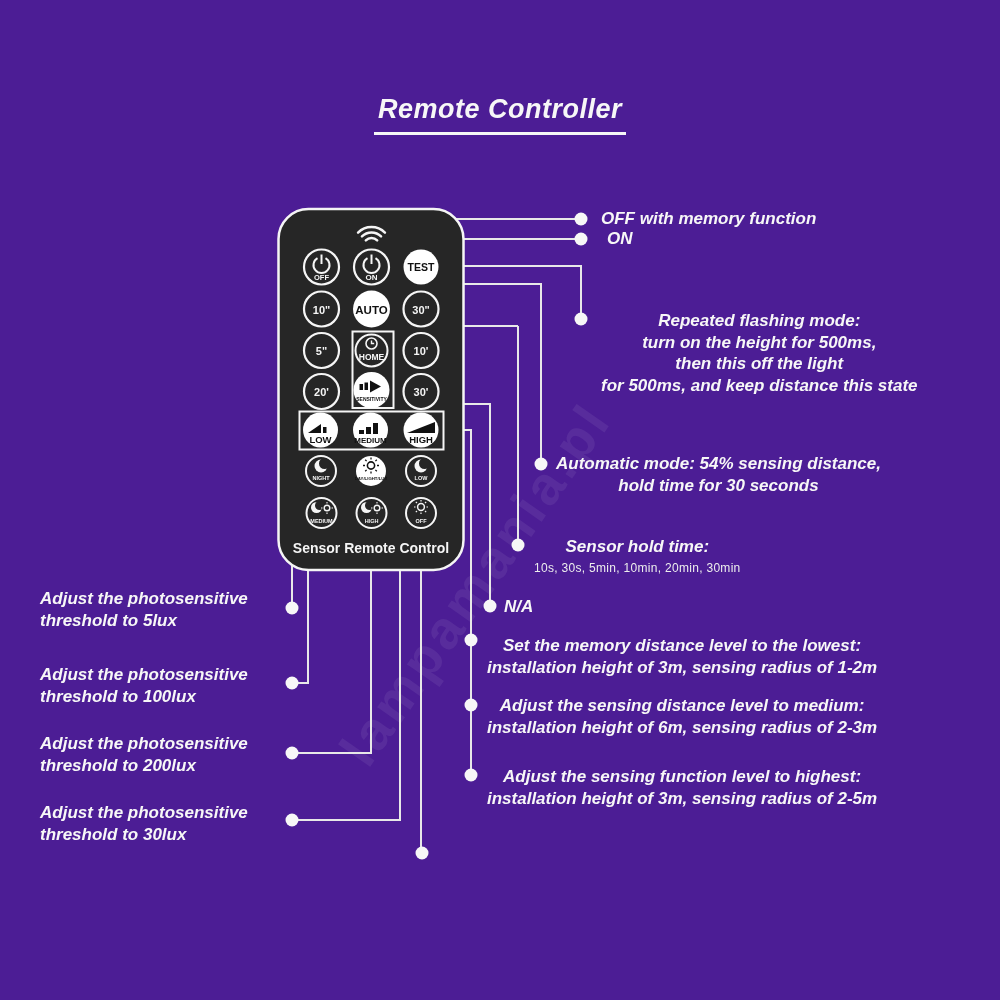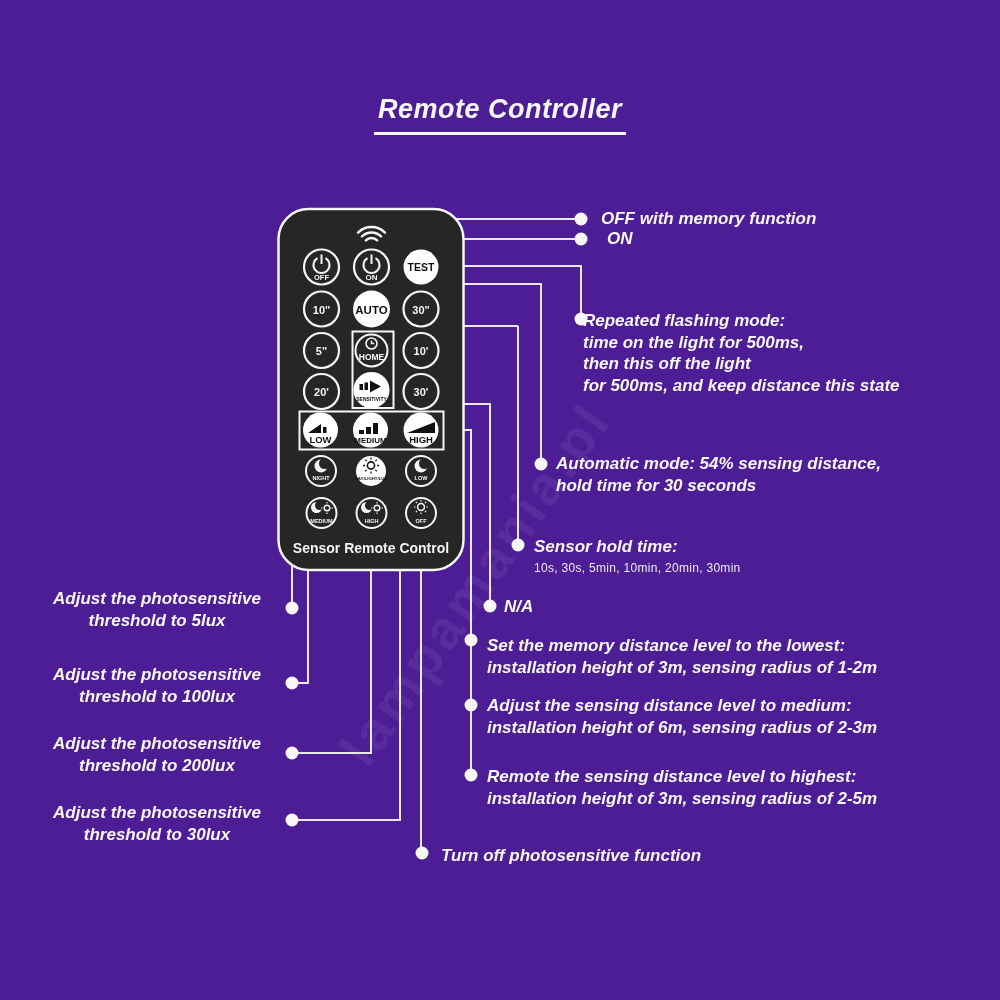--- a/index.html
+++ b/index.html
@@ -4,24 +4,24 @@
 <style>
   html,body{margin:0;padding:0;background:#1c1c1c;}
   .stage{position:relative;width:1000px;height:1000px;background:#4c1d95;overflow:hidden;
          font-family:"Liberation Sans", sans-serif;color:#f7f7f7;}
   .title-wrap{position:absolute;left:0;top:94px;width:1000px;text-align:center;}
   .title-wrap span{display:inline-block;font-style:italic;font-weight:bold;font-size:27px;
          letter-spacing:.5px;border-bottom:3px solid #f7f7f7;padding:0 4px 7px 4px;}
   .watermark{position:absolute;left:215px;top:553px;width:520px;text-align:center;
          font-size:54px;font-weight:bold;letter-spacing:4px;color:rgba(255,255,255,0.07);
          transform:rotate(-55deg);transform-origin:center;pointer-events:none;white-space:nowrap;}
-  .co{position:absolute;font-style:italic;font-weight:bold;font-size:17px;line-height:21.5px;white-space:nowrap;}
+  .co{position:absolute;font-style:italic;font-weight:bold;font-size:17px;line-height:21.5px;white-space:nowrap;text-align:center;}
   .co span{display:block;}
   .co span.vals{font-style:normal;font-weight:normal;font-size:12px;color:#ededed;letter-spacing:.3px;}
-  .col{position:absolute;left:40px;width:234px;text-align:center;font-style:italic;font-weight:bold;
+  .col{position:absolute;left:40px;width:234px;text-align:left;font-style:italic;font-weight:bold;
        font-size:17px;line-height:22px;}
   .col span{display:block;}
   svg{position:absolute;left:0;top:0;}
   svg text{font-family:"Liberation Sans", sans-serif;}
 </style>
 </head>
 <body>
 
 <div class="stage">
 
@@ -224,23 +224,23 @@
 
     <text x="371" y="553" font-size="14" font-weight="bold" fill="#f5f5f5" text-anchor="middle">Sensor Remote Control</text>
   </svg>
 
   <div class="co" style="left:601px;top:208px">
     <span>OFF with memory function</span>
   </div>
   <div class="co" style="left:607px;top:228px">
     <span>ON</span>
   </div>
-  <div class="co" style="left:583px;top:310px">
+  <div class="co" style="left:601px;top:310px">
     <span>Repeated flashing mode:</span>
-      <span>time on the light for 500ms,</span>
+      <span>turn on the height for 500ms,</span>
     <span>then this off the light</span>
       <span>for 500ms, and keep distance this state</span>
   </div>
   <div class="co" style="left:556px;top:453px">
     <span>Automatic mode: 54% sensing distance,</span>
     <span>hold time for 30 seconds</span>
   </div>
   <div class="co" style="left:534px;top:536px">
     <span>Sensor hold time:</span>
     <span class="vals">10s, 30s, 5min, 10min, 20min, 30min</span>
@@ -250,26 +250,23 @@
   </div>
   <div class="co" style="left:487px;top:635px">
     <span>Set the memory distance level to the lowest:</span>
       <span>installation height of 3m, sensing radius of 1-2m</span>
   </div>
   <div class="co" style="left:487px;top:695px">
     <span>Adjust the sensing distance level to medium:</span>
       <span>installation height of 6m, sensing radius of 2-3m</span>
   </div>
   <div class="co" style="left:487px;top:766px">
-    <span>Remote the sensing distance level to highest:</span>
+    <span>Adjust the sensing function level to highest:</span>
       <span>installation height of 3m, sensing radius of 2-5m</span>
   </div>
-  <div class="co" style="left:441px;top:845px">
-    <span>Turn off photosensitive function</span>
-  </div>
 
   <div class="col" style="top:588px">
     <span>Adjust the photosensitive</span>
       <span>threshold to 5lux</span>
   </div>
   <div class="col" style="top:664px">
     <span>Adjust the photosensitive</span>
       <span>threshold to 100lux</span>
   </div>
   <div class="col" style="top:733px">

